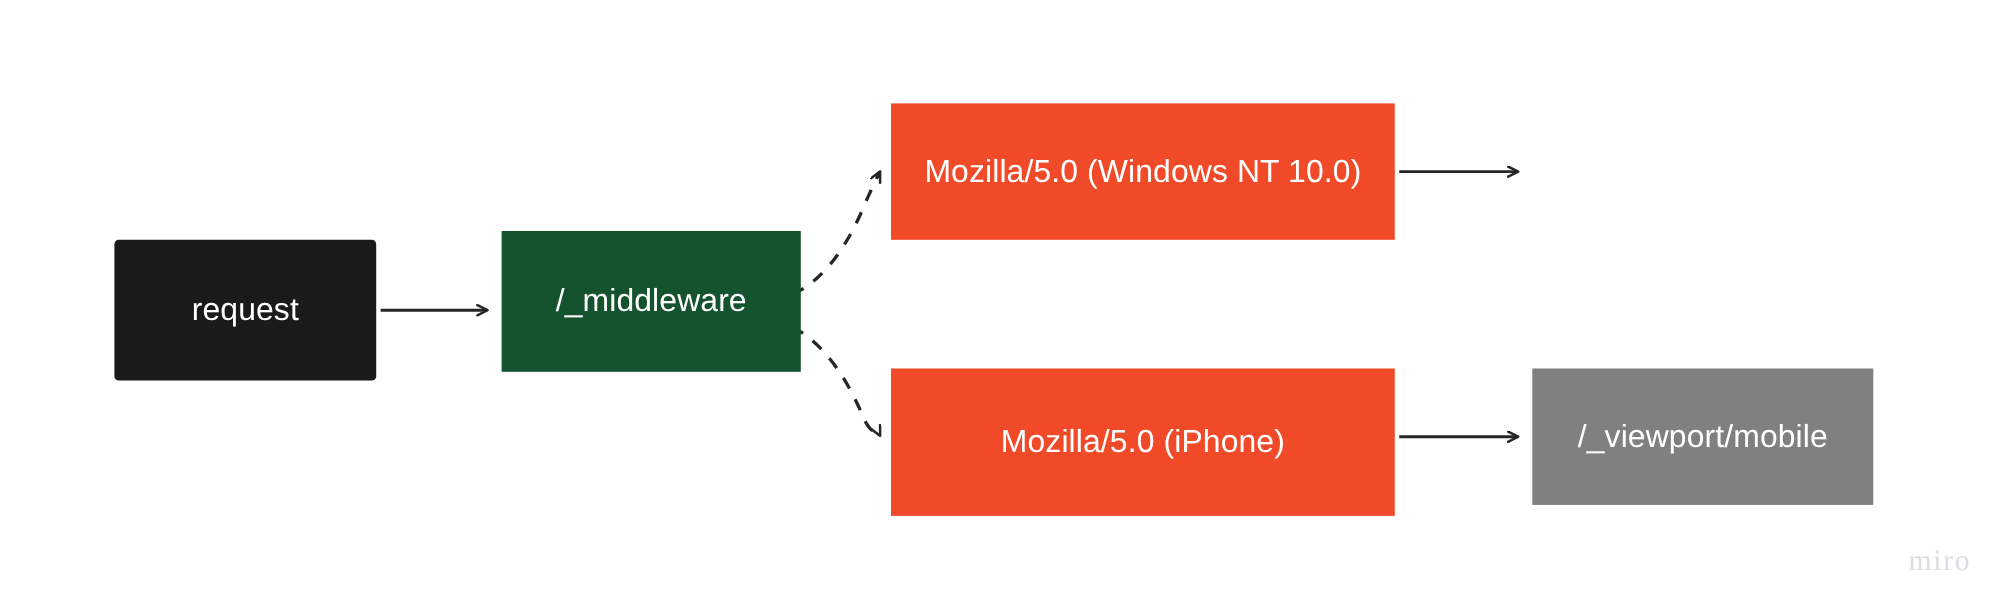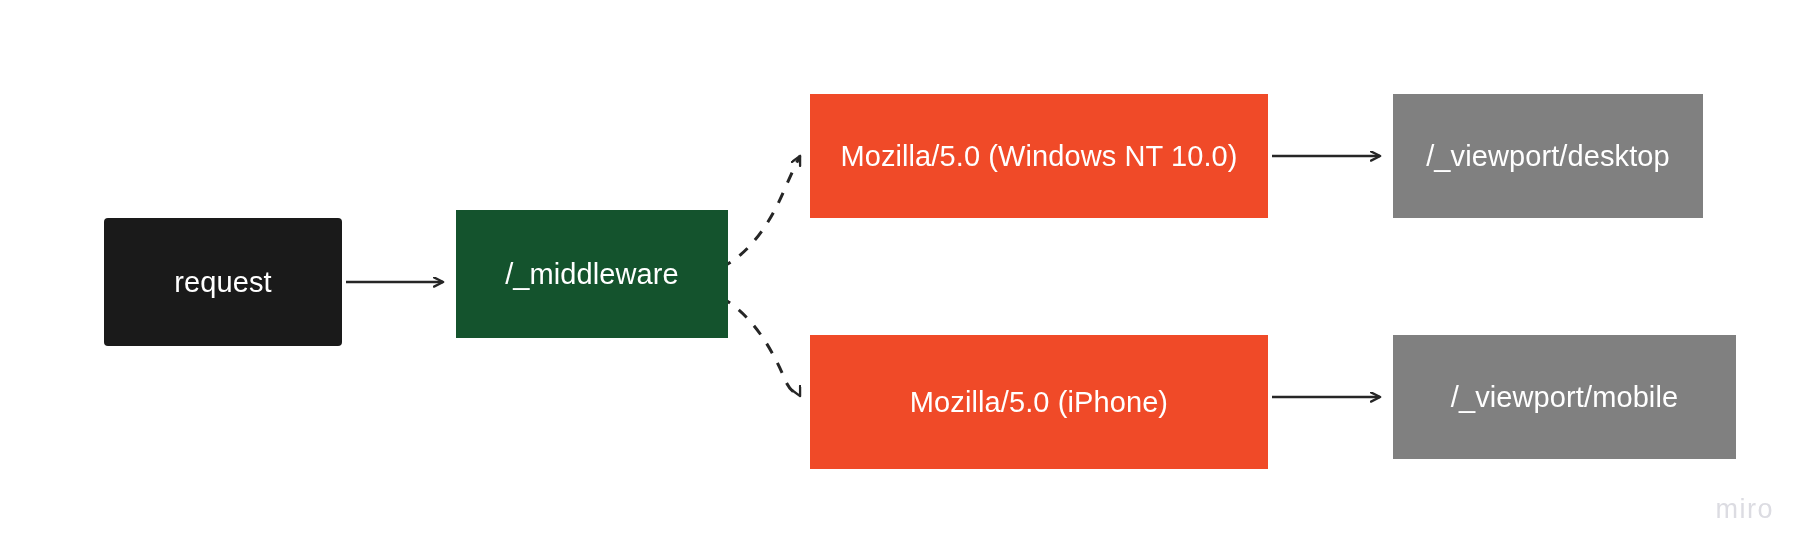--- a/index.html
+++ b/index.html
@@ -72,32 +72,32 @@
   .node-viewport-desktop {
     left: 1393px;
     top: 94px;
     width: 310px;
     height: 124px;
     background: #808080;
   }
   .node-viewport-mobile {
     left: 1393px;
     top: 335px;
-    width: 343px;
+    width: 310px;
     height: 124px;
     background: #808080;
   }
   .watermark {
     position: absolute;
-    right: 44px;
+    right: 26px;
     bottom: 24px;
     color: #dcdce2;
     font-size: 27px;
     letter-spacing: 1.5px;
-    font-family: Liberation Sans, sans-serif;
+    font-family: Liberation Serif, serif;
     user-select: none;
   }
 </style>
 </head>
 <body>
 
 <div id="canvas">
 
   <svg id="edge-layer" viewBox="0 0 1818 549">
     <defs>
@@ -140,23 +140,20 @@
   </div>
 
   <div class="node node-ua-desktop">
     <span>Mozilla/5.0 (Windows NT 10.0)</span>
   </div>
 
   <div class="node node-ua-mobile">
     <span>Mozilla/5.0 (iPhone)</span>
   </div>
 
-  <div class="node node-viewport-desktop">
-    <span>/_viewport/desktop</span>
-  </div>
 
   <div class="node node-viewport-mobile">
     <span>/_viewport/mobile</span>
   </div>
 
   <div class="watermark">miro</div>
 
 </div>
 
 </body></html>

